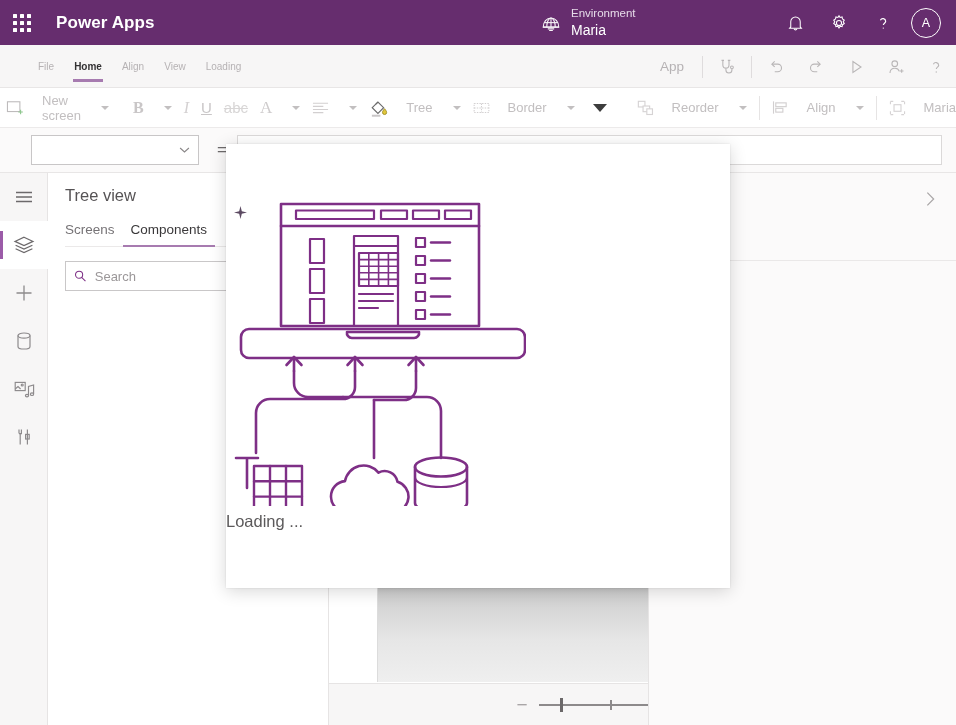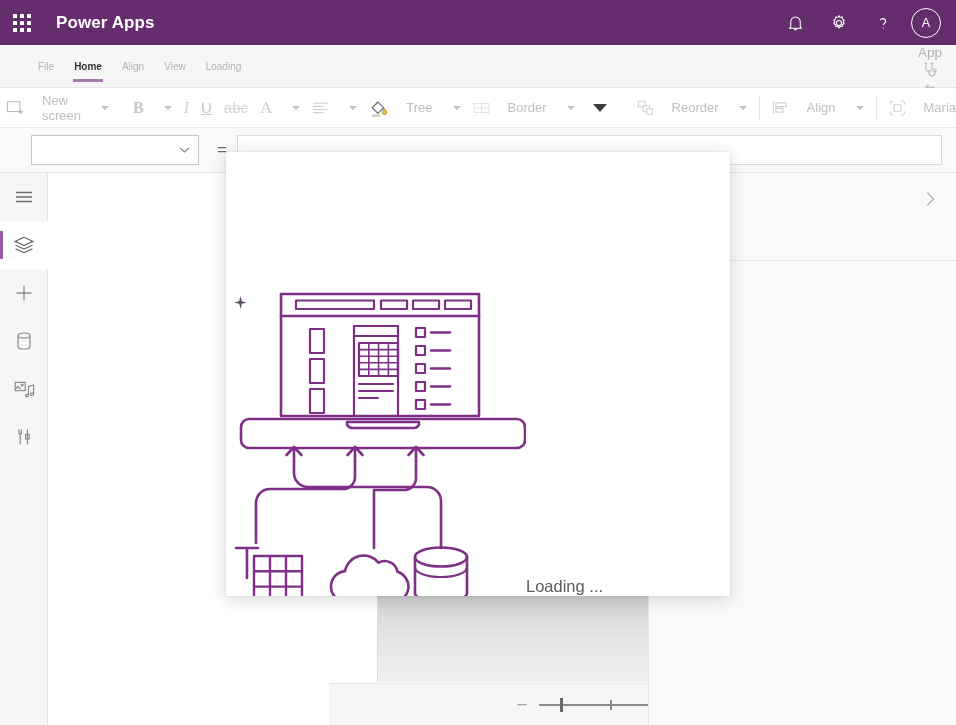--- a/index.html
+++ b/index.html
@@ -104,21 +104,21 @@
   }
   .menu-item.active { color: #333133; font-weight: bold; }
   .menu-item.active::after {
     content: ""; position: absolute;
     left: 9px; right: 9px; bottom: 6px;
     height: 2.2px; background: #a77bb0;
   }
 
   .menubar-right {
     position: absolute; right: 0; top: 0;
-    height: 43px; display: flex; align-items: center; flex-direction: column;
+    height: 43px; display: flex; align-items: center;
   }
   .app-label {
     font-size: 13.5px; color: #b6b2b4;
     padding: 0 14px; cursor: pointer;
   }
   .mb-sep { width: 1px; height: 22px; background: #dfdcdd; margin: 0 4px; }
   .mb-icon {
     width: 40px; height: 43px;
     display: flex; align-items: center; justify-content: center;
     cursor: pointer;
@@ -356,28 +356,28 @@
   }
 
   
   .dialog-overlay {
     position: absolute;
     top: 0; left: 0; width: 956px; height: 725px;
     pointer-events: none;
   }
   .dialog {
     position: absolute;
-    left: 226px; top: 152px;
+    left: 226px; top: 144px;
     width: 504px; height: 444px;
     background: #ffffff;
     box-shadow: 0 3px 16px rgba(0,0,0,0.16), 0 0 2px rgba(0,0,0,0.10);
     pointer-events: auto;
     display: flex;
-    flex-direction: row;
-    align-items: flex-end;
+    flex-direction: column;
+    align-items: flex-start;
   }
   .dialog-art {
     position: relative;
     margin-top: 52px;
     width: 300px; height: 310px;
   }
   .sparkle {
     position: absolute;
     left: 8px; top: 10px;
     width: 13px; height: 13px;
@@ -405,20 +405,34 @@
           <i></i>
           <i></i>
           <i></i>
           <i></i>
           <i></i>
       </div>
     </div>
 
     <div class="brand">Power Apps</div>
 
+    <div class="topbar-center">
+      <svg class="env-icon" viewBox="0 0 24 24" fill="none" stroke="#ffffff" stroke-width="1.2">
+        <path d="M3.5 16.5 C3.5 11 7.3 6.5 12 6.5 C16.7 6.5 20.5 11 20.5 16.5 Z"></path>
+        <path d="M3.5 16.5 H20.5"></path>
+        <path d="M12 6.5 V16.5"></path>
+        <path d="M5.4 11.6 H18.6"></path>
+        <path d="M7.4 16.5 C7.4 11.5 9.2 6.5 12 6.5 C14.8 6.5 16.6 11.5 16.6 16.5"></path>
+        <path d="M8.5 18.4 H15.5 M10 20.2 H14"></path>
+      </svg>
+      <div class="env-text">
+        <span class="env-label">Environment</span>
+        <span class="env-name">Maria</span>
+      </div>
+    </div>
 
     <div class="topbar-right">
       <div class="tb-icon">
         <svg width="19" height="20" viewBox="0 0 24 24" fill="none" stroke="#ffffff" stroke-width="1.3">
           <path d="M6 17 V10.5 a6 6 0 0 1 12 0 V17 l1.4 1.6 H4.6 Z"></path>
           <path d="M10.2 19.4 a1.9 1.9 0 0 0 3.6 0"></path>
         </svg>
       </div>
       <div class="tb-icon">
         <svg width="20" height="20" viewBox="0 0 24 24" fill="none" stroke="#ffffff" stroke-width="1.3">
@@ -652,20 +666,36 @@
     </div>
     <div class="rail-item">
       <svg width="18" height="20" viewBox="0 0 18 20" fill="none" stroke="#8d8a8c" stroke-width="1.2">
         <path d="M4 2.4 V6.6 M4 6.6 h2.4 V2.4 M5.2 6.6 V17.6"></path>
         <path d="M12.4 2.4 V17.6"></path>
         <rect x="10.6" y="7.4" width="3.6" height="4.6"></rect>
       </svg>
     </div>
   </div>
 
+  <div class="treepanel">
+    <div class="tree-title">Tree view</div>
+    <div class="tree-tabs">
+      <div class="tree-tab">Screens</div>
+      <div class="tree-tab active">Components</div>
+    </div>
+    <div class="search-wrap">
+      <div class="search-box">
+        <svg width="14" height="14" viewBox="0 0 16 16" fill="none" stroke="#7E2F86" stroke-width="1.3">
+          <circle cx="6.4" cy="6.4" r="4.5"></circle>
+          <path d="M9.9 9.9 L14.4 14.4"></path>
+        </svg>
+        <input type="text" placeholder="Search" style="">
+      </div>
+    </div>
+  </div>
 
   <div class="canvasarea">
     <div class="canvas-stage">
       <div class="screen-thumb">
         <div class="screen-thumb-bar"></div>
       </div>
     </div>
 
     <div class="zoombar">
       <div class="zb-minus">−</div>

